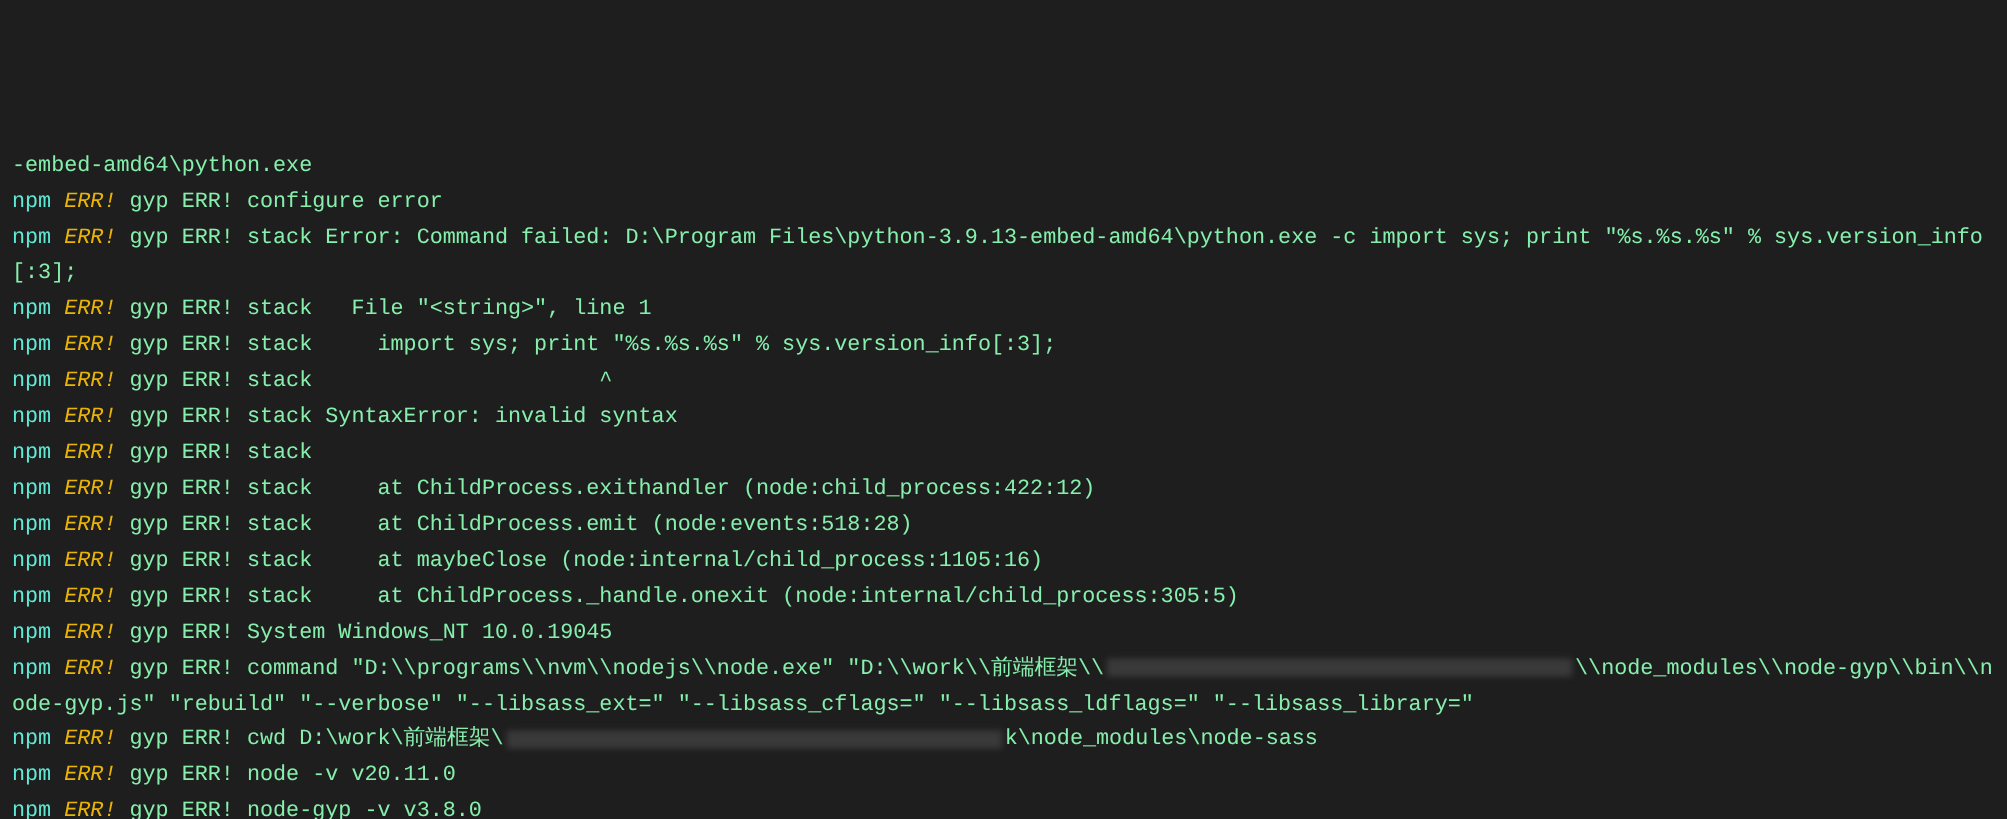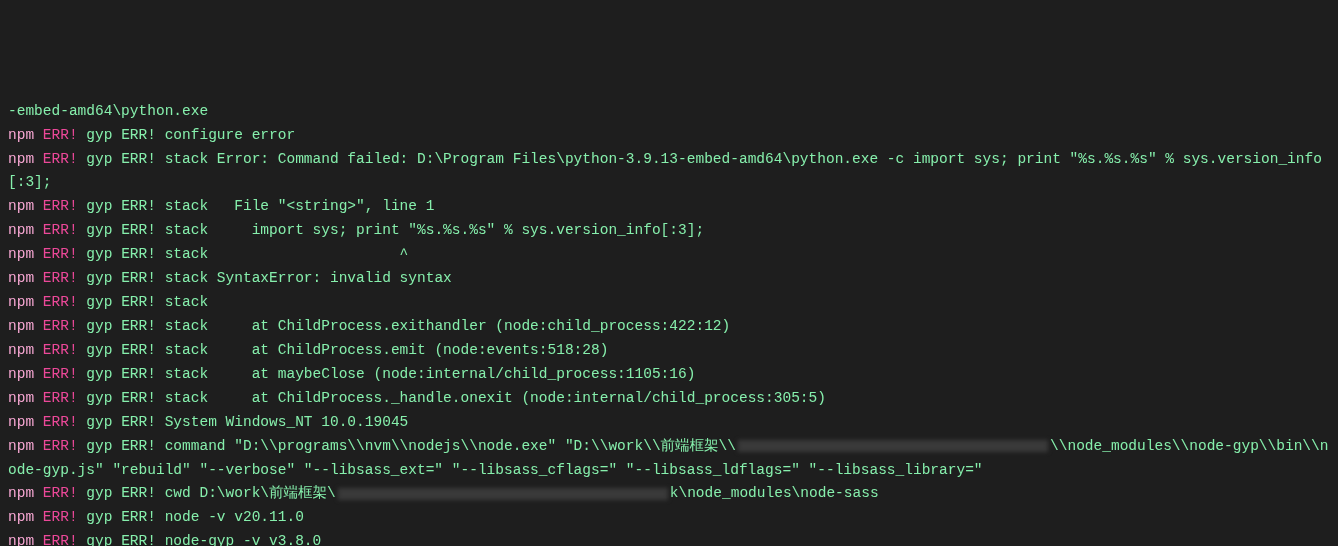--- a/index.html
+++ b/index.html
@@ -16,24 +16,25 @@
       padding: 4px 8px;
       white-space: pre-wrap;
       word-break: break-all;
       position: relative;
       min-height: 546px;
     }
     .terminal-line {
       display: block;
     }
     .npm-prefix {
-      color: #f9a8d4;
+      color: #5eead4;
     }
     .err-label {
-      color: #ec4899;
+      color: #eab308;
+      font-style: italic;
     }
     .line-text {
       color: #86efac;
     }
     .redacted {
       display: inline-block;
       vertical-align: middle;
       background: #3a3a3a;
       height: 12px;
       filter: blur(2px);

